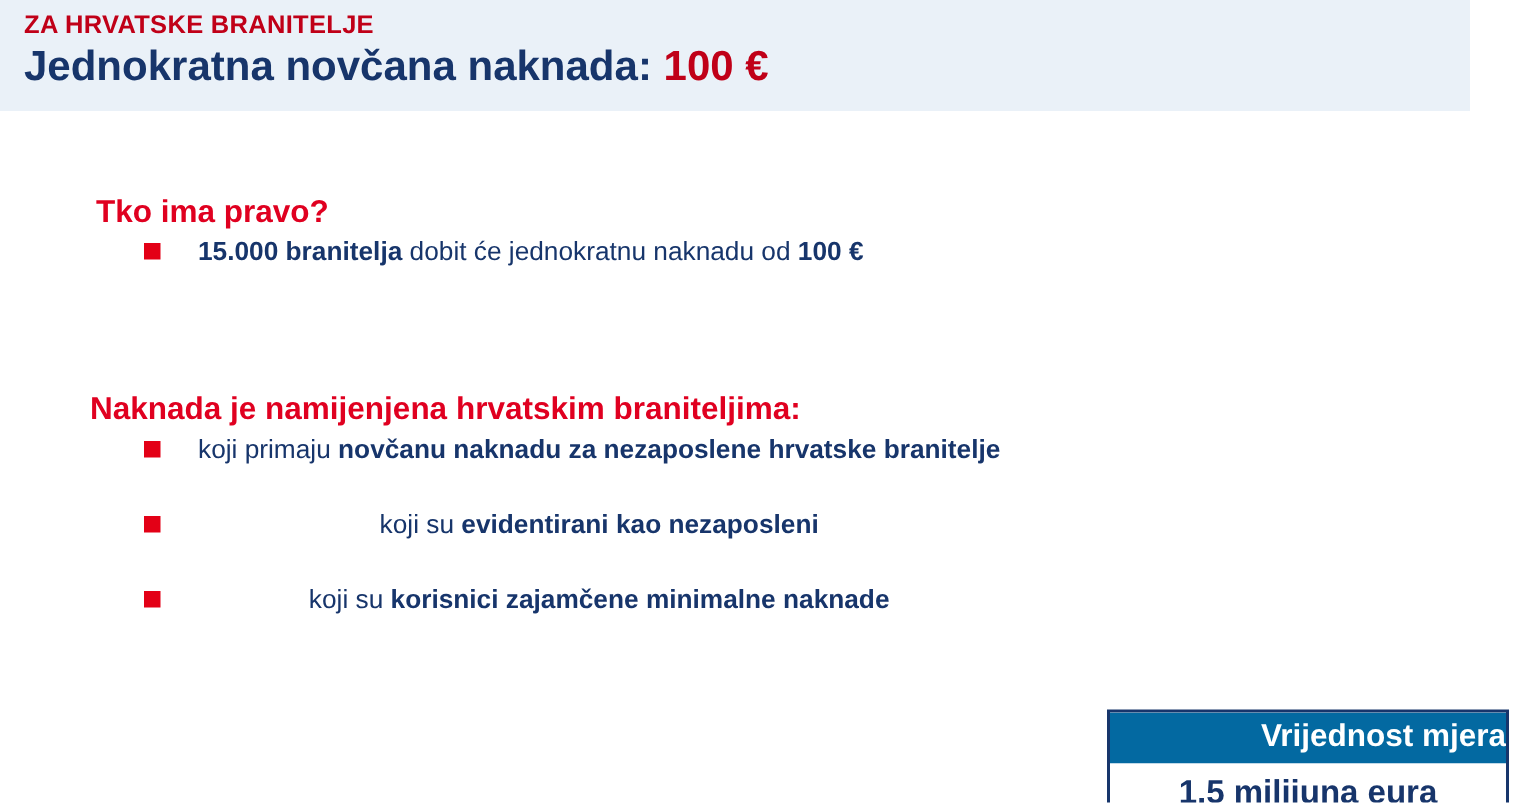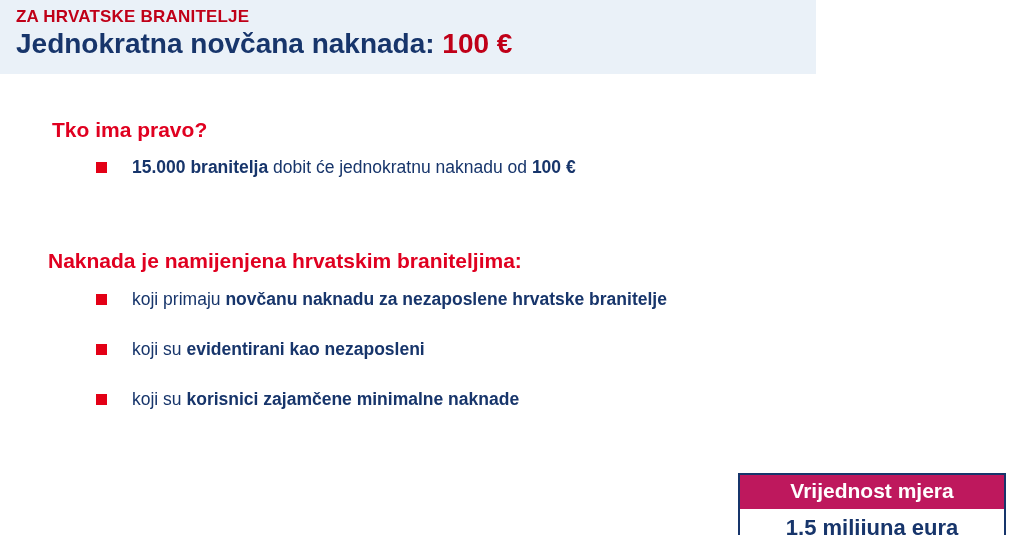--- a/index.html
+++ b/index.html
@@ -13,21 +13,21 @@
     font-family: "Liberation Sans", sans-serif;
     overflow: hidden;
     position: relative;
   }
 
   
   .header-band {
     position: absolute;
     left: 0;
     top: 0;
-    width: 816px;
+    width: 980px;
     height: 74px;
     background: #eaf1f8;
   }
   .header-eyebrow {
     position: absolute;
     left: 16px;
     top: 7px;
     font-size: 17px;
     font-weight: bold;
     color: #c00018;
@@ -51,21 +51,21 @@
     position: absolute;
     left: 0;
     top: 74px;
     width: 1024px;
   }
 
   .section-heading {
     color: #e00020;
     font-weight: bold;
     font-size: 21px;
-    margin: 0;
+    margin: 12px;
   }
   .section-one-heading {
     position: absolute;
     left: 52px;
     top: 44px;
   }
   .section-two-heading {
     position: absolute;
     left: 48px;
     top: 175px;
@@ -87,20 +87,21 @@
   }
   ul.bullets-two > li {
     margin-bottom: 24px;
   }
   ul.bullets li {
     position: relative;
     padding-left: 36px;
     color: #17356b;
     font-size: 17.5px;
     line-height: 26px;
+    text-align: center;
   }
   ul.bullets li .marker {
     position: absolute;
     left: 0;
     top: 8px;
     width: 11px;
     height: 11px;
     background: #e30016;
   }
   ul.bullets li b {
@@ -114,25 +115,25 @@
   .value-box {
     position: absolute;
     left: 738px;
     top: 473px;
     width: 268px;
     border: 2px solid #17356b;
     box-sizing: border-box;
     overflow: hidden;
   }
   .value-box-header {
-    background: #be185d;
+    background: #0369a1;
     color: #ffffff;
     font-size: 21px;
     font-weight: bold;
-    text-align: center;
+    text-align: right;
     padding: 4px 0 6px 0;
   }
   .value-box-body {
     background: #ffffff;
     color: #17356b;
     font-size: 22px;
     font-weight: bold;
     text-align: center;
     padding: 6px 0 10px 0;
     white-space: nowrap;

